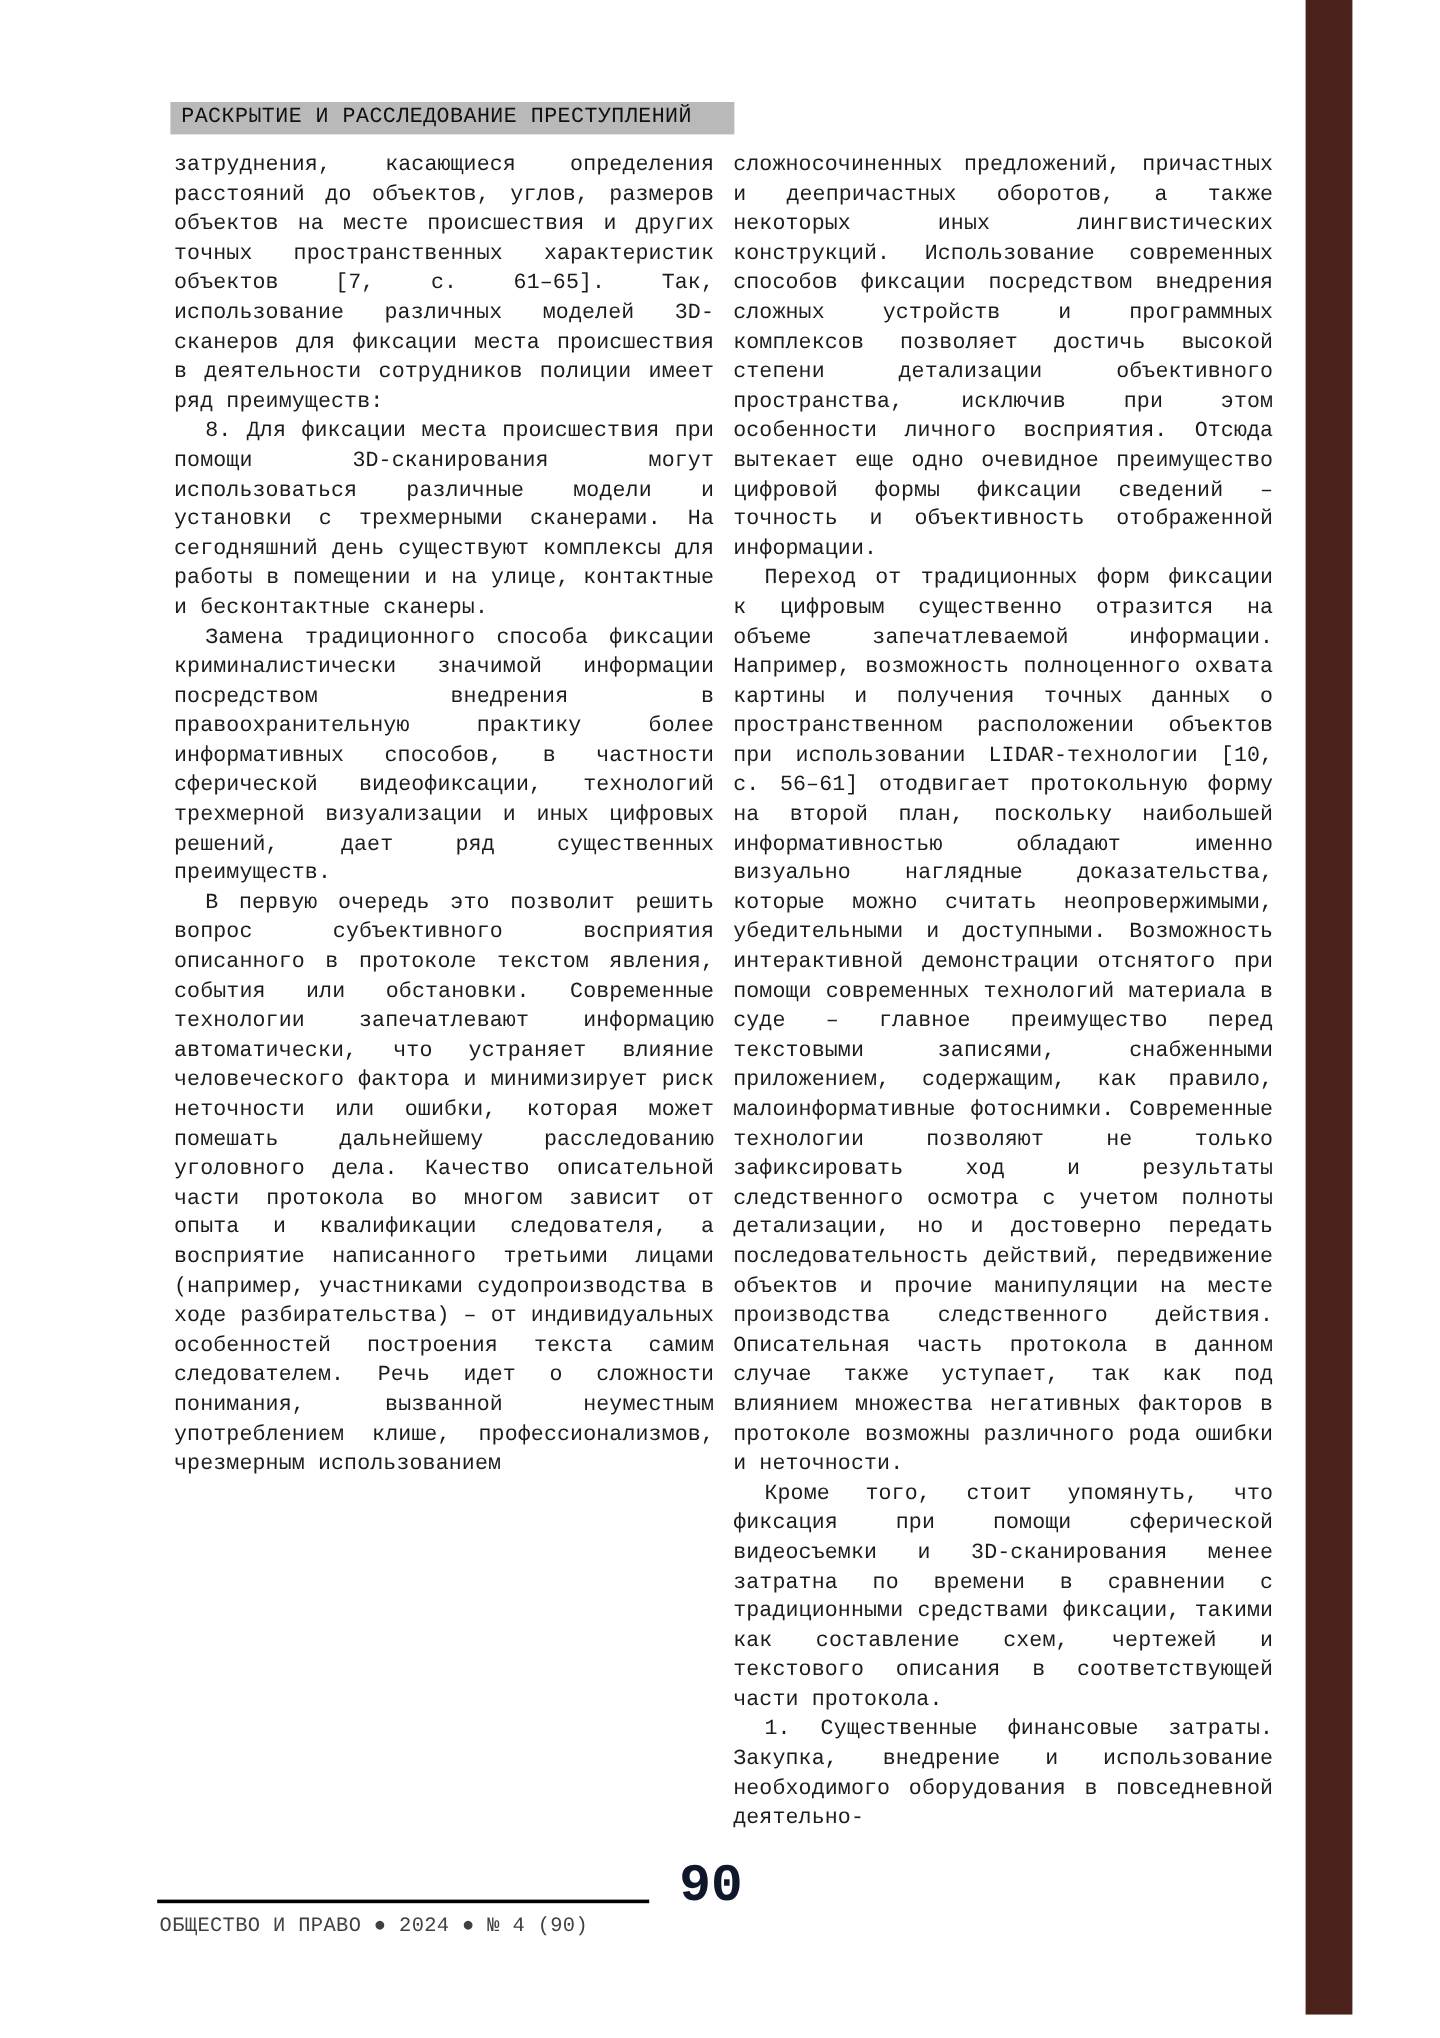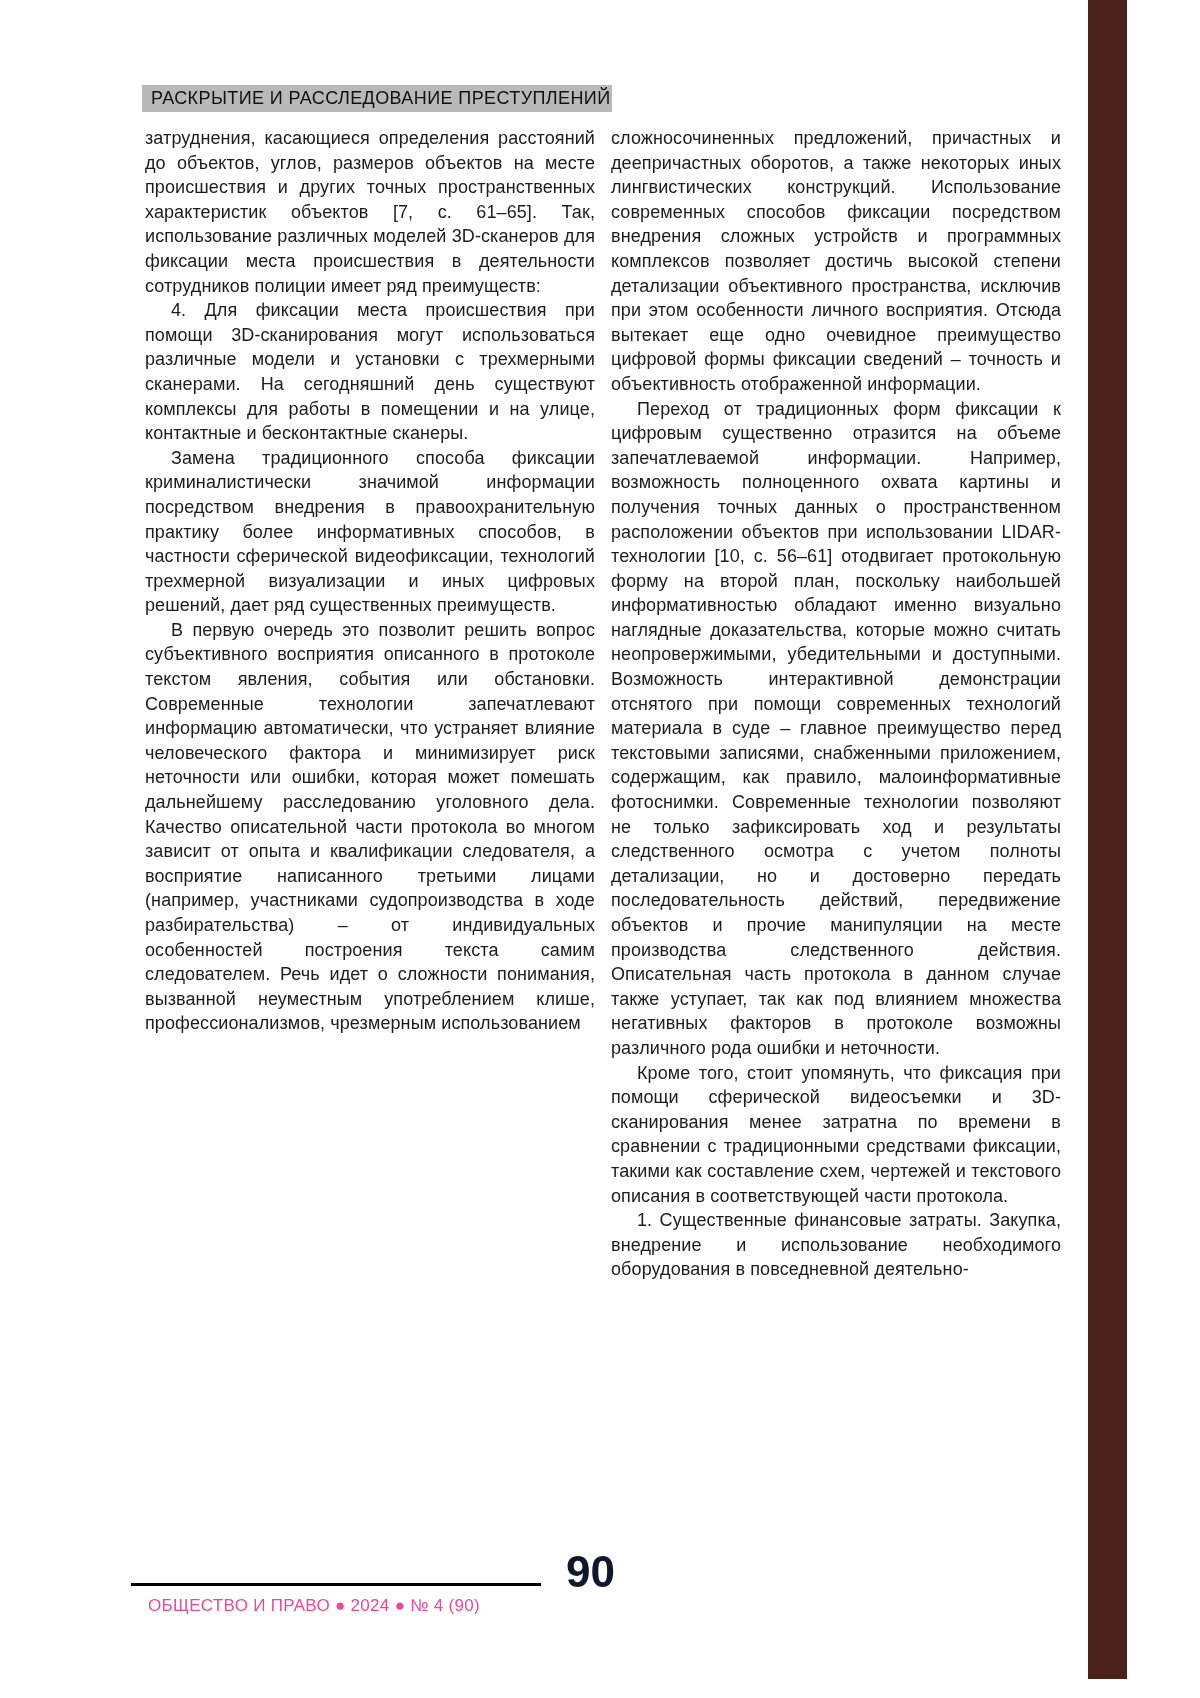--- a/index.html
+++ b/index.html
@@ -2,21 +2,21 @@
 <html style="--header-bg: #b9b9b9; --bar-color: #4a211b;"><head>
 <meta charset="utf-8">
 <style>
   html, body { margin: 0; padding: 0; background: #ffffff; }
   .page {
     position: relative;
     width: 1200px;
     height: 1679px;
     background: #ffffff;
     overflow: hidden;
-    font-family: Liberation Sans, sans-serif;
+    font-family: Liberation Mono, monospace;
     color: #1c1c1c;
   }
   .header-band {
     position: absolute;
     left: 142px;
     top: 85px;
     width: 470px;
     height: 27px;
     background: var(--header-bg, #b9b9b9);
   }
@@ -52,25 +52,25 @@
   .footer-rule {
     position: absolute;
     left: 131px;
     top: 1583px;
     width: 410px;
     height: 3px;
     background: #000000;
   }
   .footer-text {
     position: absolute;
-    left: 148px;
+    left: 133px;
     top: 1596px;
     font-size: 17px;
     letter-spacing: 0.3px;
-    color: #ec4899;
+    color: #404040;
     white-space: nowrap;
   }
   .page-number {
     position: absolute;
     left: 566px;
     top: 1547px;
     font-size: 44px;
     font-weight: 700;
     color: #0f172a;
   }
@@ -88,21 +88,21 @@
 
 <div class="page">
 
   <div class="header-band">
     <span>РАСКРЫТИЕ И РАССЛЕДОВАНИЕ ПРЕСТУПЛЕНИЙ</span>
   </div>
 
   <div class="columns">
     <div class="col">
       <p>затруднения, касающиеся определения расстояний до объектов, углов, размеров объектов на месте происшествия и других точных пространственных характеристик объектов [7, с. 61–65]. Так, использование различных моделей 3D-сканеров для фиксации места происшествия в деятельности сотрудников полиции имеет ряд преимуществ:</p>
-      <p class="indent">4. Для фиксации места происшествия при помощи 3D-сканирования могут использоваться различные модели и установки с трехмерными сканерами. На сегодняшний день существуют комплексы для работы в помещении и на улице, контактные и бесконтактные сканеры.</p>
+      <p class="indent">8. Для фиксации места происшествия при помощи 3D-сканирования могут использоваться различные модели и установки с трехмерными сканерами. На сегодняшний день существуют комплексы для работы в помещении и на улице, контактные и бесконтактные сканеры.</p>
       <p class="indent">Замена традиционного способа фиксации криминалистически значимой информации посредством внедрения в правоохранительную практику более информативных способов, в частности сферической видеофиксации, технологий трехмерной визуализации и иных цифровых решений, дает ряд существенных преимуществ.</p>
       <p class="indent">В первую очередь это позволит решить вопрос субъективного восприятия описанного в протоколе текстом явления, события или обстановки. Современные технологии запечатлевают информацию автоматически, что устраняет влияние человеческого фактора и минимизирует риск неточности или ошибки, которая может помешать дальнейшему расследованию уголовного дела. Качество описательной части протокола во многом зависит от опыта и квалификации следователя, а восприятие написанного третьими лицами (например, участниками судопроизводства в ходе разбирательства) – от индивидуальных особенностей построения текста самим следователем. Речь идет о сложности понимания, вызванной неуместным употреблением клише, профессионализмов, чрезмерным использованием</p>
     </div>
     <div class="col">
       <p>сложносочиненных предложений, причастных и деепричастных оборотов, а также некоторых иных лингвистических конструкций. Использование современных способов фиксации посредством внедрения сложных устройств и программных комплексов позволяет достичь высокой степени детализации объективного пространства, исключив при этом особенности личного восприятия. Отсюда вытекает еще одно очевидное преимущество цифровой формы фиксации сведений – точность и объективность отображенной информации.</p>
       <p class="indent">Переход от традиционных форм фиксации к цифровым существенно отразится на объеме запечатлеваемой информации. Например, возможность полноценного охвата картины и получения точных данных о пространственном расположении объектов при использовании LIDAR-технологии [10, с. 56–61] отодвигает протокольную форму на второй план, поскольку наибольшей информативностью обладают именно визуально наглядные доказательства, которые можно считать неопровержимыми, убедительными и доступными. Возможность интерактивной демонстрации отснятого при помощи современных технологий материала в суде – главное преимущество перед текстовыми записями, снабженными приложением, содержащим, как правило, малоинформативные фотоснимки. Современные технологии позволяют не только зафиксировать ход и результаты следственного осмотра с учетом полноты детализации, но и достоверно передать последовательность действий, передвижение объектов и прочие манипуляции на месте производства следственного действия. Описательная часть протокола в данном случае также уступает, так как под влиянием множества негативных факторов в протоколе возможны различного рода ошибки и неточности.</p>
       <p class="indent">Кроме того, стоит упомянуть, что фиксация при помощи сферической видеосъемки и 3D-сканирования менее затратна по времени в сравнении с традиционными средствами фиксации, такими как составление схем, чертежей и текстового описания в соответствующей части протокола.</p>
       <p class="indent">1. Существенные финансовые затраты. Закупка, внедрение и использование необходимого оборудования в повседневной деятельно-</p>
     </div>
   </div>

